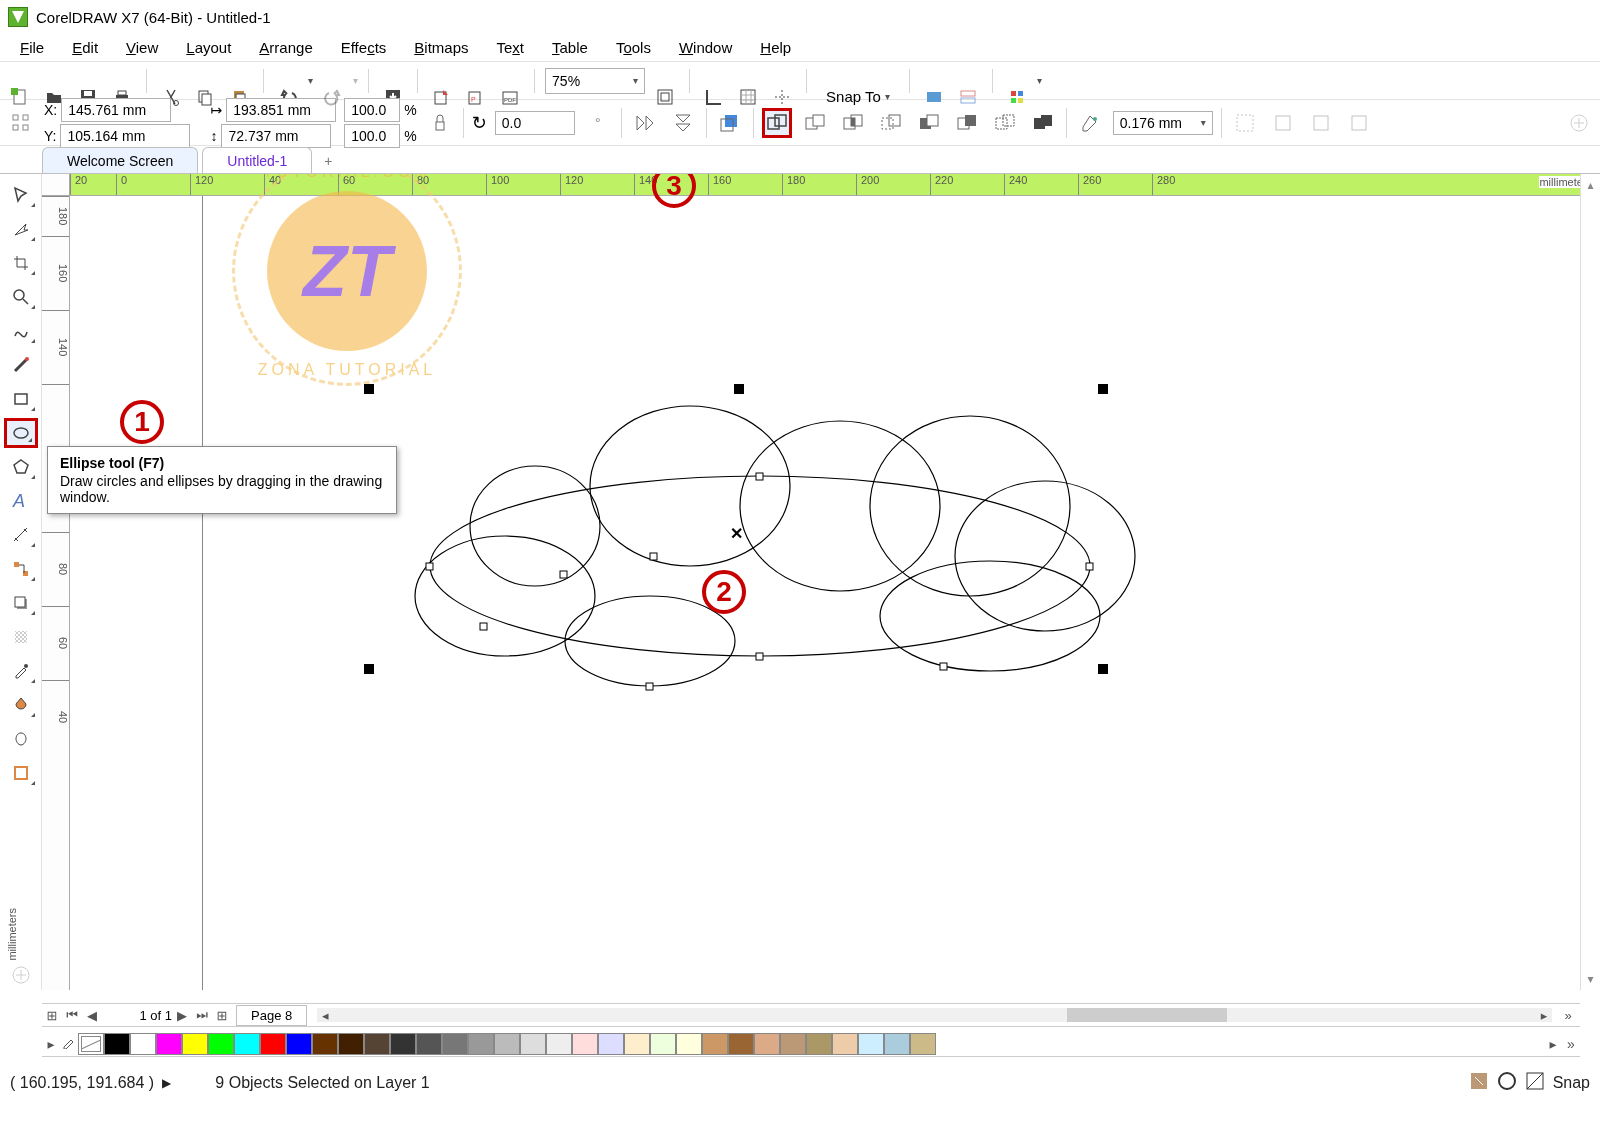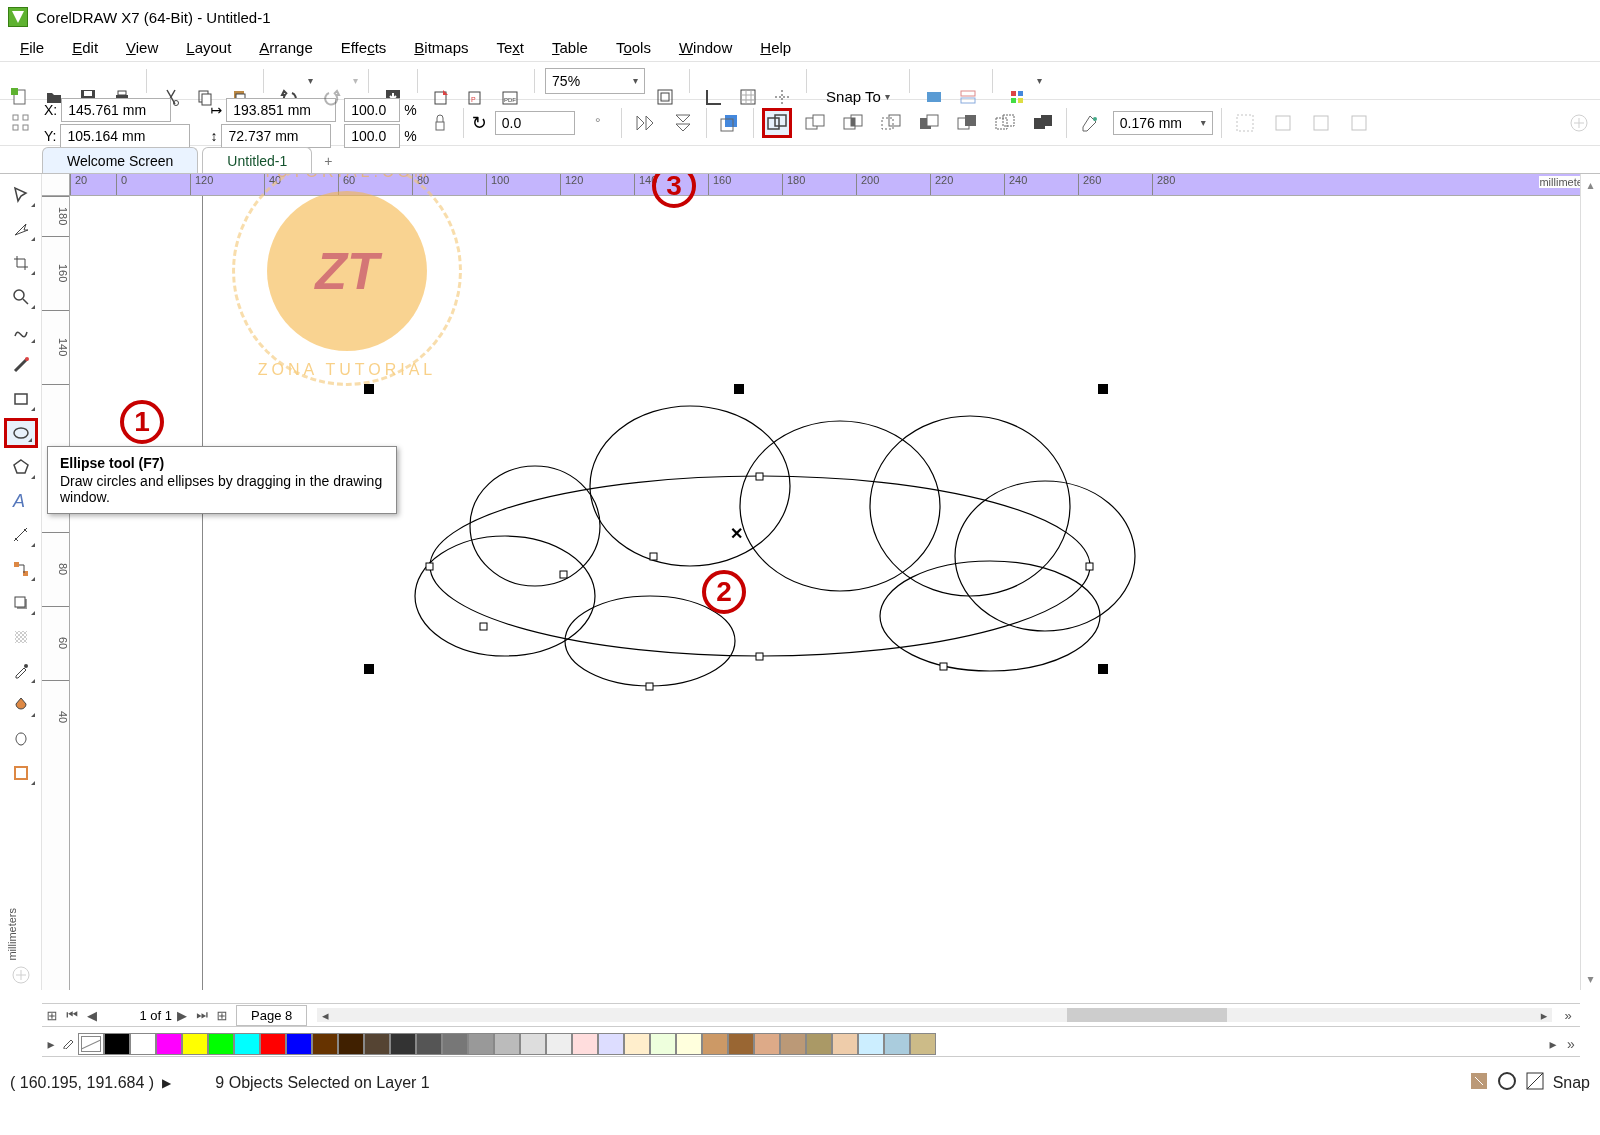--- a/index.html
+++ b/index.html
@@ -23,47 +23,47 @@
 .prop-bar { height:46px; display:flex; align-items:center; padding:4px 6px; gap:8px; background:#fff; border-bottom:1px solid #e3e3e3;}
 .field-lbl { font-size:14px; }
 .field-box { height:24px; border:1px solid #b0b0b0; background:#fff; display:flex; align-items:center; padding:0 6px; font-size:14px; }
 .field-stack { display:flex; flex-direction:column; gap:2px;}
 .field-row { display:flex; align-items:center; gap:4px; }
 .prop-btn { width:30px; height:30px; display:flex; align-items:center; justify-content:center; border:1px solid transparent;}
 .prop-btn.weld { border:3px solid #c70000; background:#e8f1fb;}
 
 .tab-row { height:28px; display:flex; align-items:flex-end; padding-left:42px; border-bottom:1px solid #c0c0c0; background:#fff;}
 .doc-tab { height:26px; padding:0 24px; display:flex; align-items:center; border:1px solid #c0c0c0; border-bottom:none; border-radius:6px 6px 0 0; margin-right:4px; font-size:14px; background:#eaf3ff;}
-.doc-tab.active { background:#fff; color:#14532d;}
+.doc-tab.active { background:#fff; color:#6d28d9;}
 .tab-add { width:24px; height:24px; display:flex; align-items:center; justify-content:center; color:#777;}
 
 .work-area { position:absolute; left:0; top:174px; right:0; bottom:145px; display:flex;}
 .toolbox { width:42px; background:#fff; border-right:1px solid #e3e3e3; display:flex; flex-direction:column; align-items:center; padding-top:6px; gap:4px;}
 .tool { width:34px; height:30px; display:flex; align-items:center; justify-content:center; position:relative; cursor:default;}
 .tool.active { border:3px solid #c70000; background:#e8f1fb;}
 .tool .corner { position:absolute; right:3px; bottom:3px; width:0; height:0; border-right:4px solid #555; border-top:4px solid transparent;}
 
 .canvas-wrap { flex:1; position:relative; background:#fff; overflow:hidden;}
-.ruler-h { position:absolute; left:28px; right:0; top:0; height:22px; border-bottom:1px solid #aaa; background:#c4b5fd; display:flex; font-size:11px; color:#555;}
+.ruler-h { position:absolute; left:28px; right:0; top:0; height:22px; border-bottom:1px solid #aaa; background:#bef264; display:flex; font-size:11px; color:#555;}
 .ruler-h .tick { width:74px; border-left:1px solid #888; padding-left:4px; display:flex; align-items:flex-start;}
 .ruler-v { position:absolute; left:0; top:22px; bottom:0; width:28px; border-right:1px solid #aaa; background:#fdfdfd; display:flex; flex-direction:column; font-size:11px; color:#555;}
 .ruler-v .tick { height:74px; border-top:1px solid #888; display:flex; align-items:flex-start; justify-content:center; writing-mode:vertical-rl;}
 .ruler-corner { position:absolute; left:0; top:0; width:28px; height:22px; border-right:1px solid #aaa; border-bottom:1px solid #aaa; background:#fdfdfd;}
 
 .page-area { position:absolute; left:160px; top:22px; right:0; bottom:0; border-left:1px solid #888;}
 .mm-label { position:absolute; right:8px; top:2px; font-size:11px; color:#555; background:#fdfdfd;}
 
 svg.drawing { position:absolute; left:28px; top:22px;}
 
 .sel-handle { width:10px; height:10px; background:#000; position:absolute;}
 .sel-center { position:absolute; font-size:16px; font-weight:bold;}
 
 .watermark { position:absolute; left:190px; top:-18px; width:230px; height:230px; opacity:0.6; }
 .watermark .ring { width:100%; height:100%; border-radius:50%; border:3px dashed #f4c876; display:flex; align-items:center; justify-content:center; position:relative;}
-.watermark .inner { width:160px; height:160px; border-radius:50%; background:#f6b749; display:flex; align-items:center; justify-content:center; font-size:52px; color:#b91c1c; font-weight:bold; font-style:italic;}
+.watermark .inner { width:160px; height:160px; border-radius:50%; background:#f6b749; display:flex; align-items:center; justify-content:center; font-size:72px; color:#6d28d9; font-weight:bold; font-style:italic;}
 .watermark .arc-text { position:absolute; width:100%; text-align:center; color:#f4b23a; font-size:16px; letter-spacing:4px;}
 .watermark .arc-top { top:4px;}
 .watermark .arc-bot { bottom:4px;}
 
 .callout { width:44px; height:44px; border:4px solid #c70000; border-radius:50%; display:flex; align-items:center; justify-content:center; position:absolute; font-size:28px; font-weight:bold; color:#c70000; background:rgba(255,255,255,0);}
 .callout.c1 { left:78px; top:226px;}
 .callout.c2 { left:660px; top:396px;}
 .callout.c3 { left:610px; top:-10px;}
 
 .tooltip { position:absolute; background:#fff; border:1px solid #8a8a8a; box-shadow:2px 2px 5px rgba(0,0,0,0.3); padding:8px 12px; font-size:14px; max-width:350px;}

